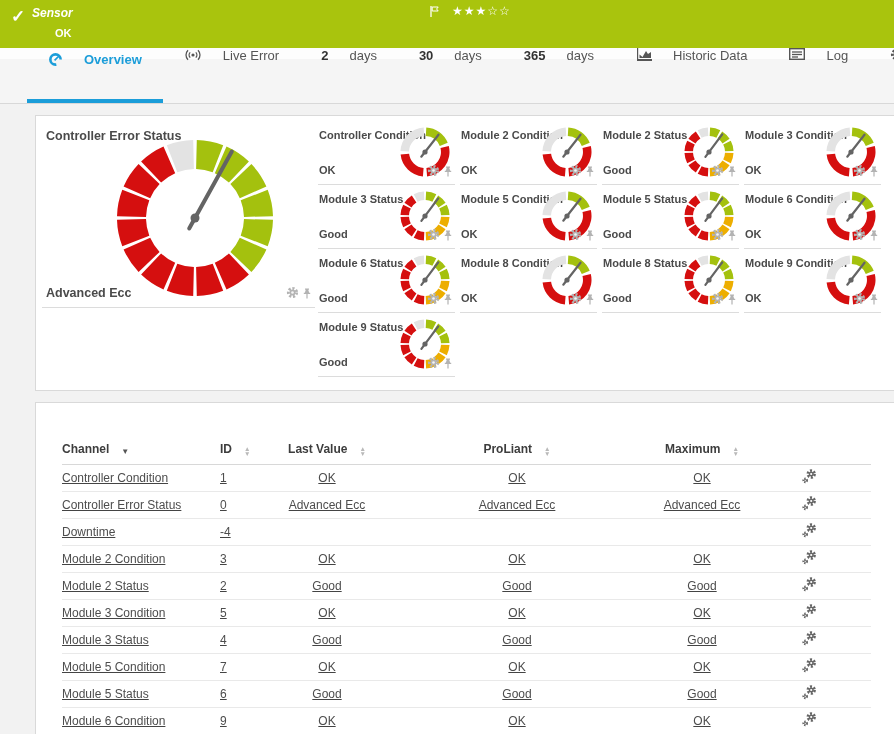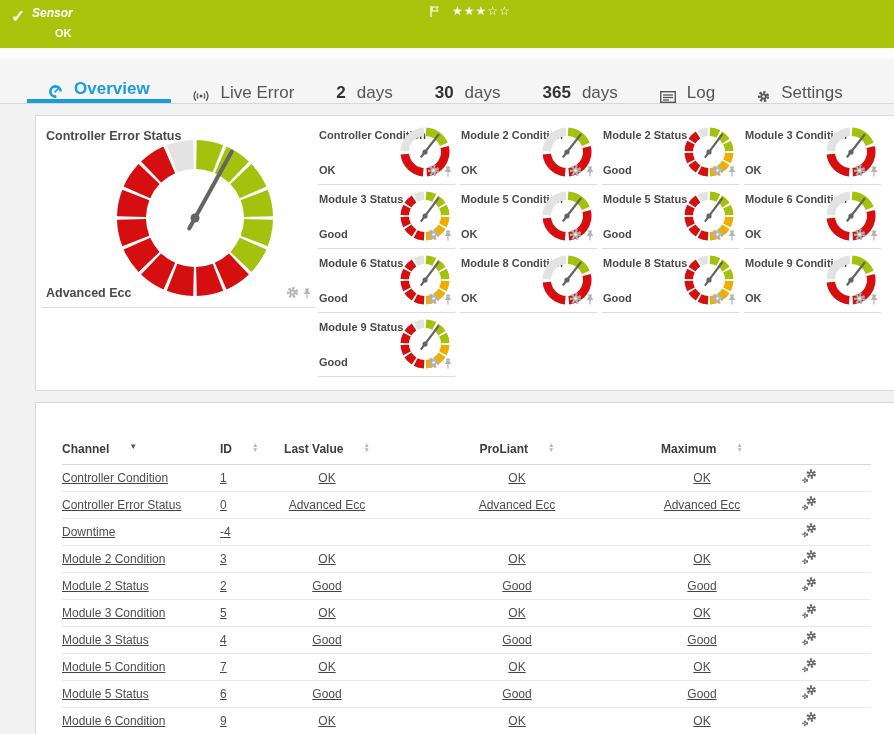--- a/index.html
+++ b/index.html
@@ -17,22 +17,22 @@
   #topbar .stars { position:absolute; left:452px; top:4px; font-size:12px; color:#fff; letter-spacing:1px; }
   #topbar .status { position:absolute; left:55px; top:27px; font-size:11px; font-weight:bold; color:#fff; }
   
   #tabs {
     position:absolute; left:0; top:48px; width:894px; height:56px;
     background:#f5f5f5; border-bottom:1px solid #d8d8d8;
     display:flex; align-items:stretch; padding-left:27px;
   }
   #tabs::before { content:""; position:absolute; left:0; top:0; right:0; height:11px; background:#fdfdfd; }
   .tab {
-    position:relative; display:flex; align-items:flex-end; gap:11px;
-    padding:0 21px; font-size:17px; color:#555; cursor:pointer; white-space:nowrap;
+    position:relative; display:flex; align-items:flex-start; gap:21px;
+    padding:0 21px; font-size:13px; color:#555; cursor:pointer; white-space:nowrap;
   }
   .tab .num { font-weight:bold; color:#333; }
   .tab.active { color:#1b9dd9; font-weight:bold; border-bottom:4px solid #1b9dd9; padding-top:4px; }
   .tab .ticon { display:flex; align-items:center; }
   
   .panel { position:absolute; left:35px; width:863px; background:#fff; border:1px solid #d9d9d9;text-decoration:underline; }
   #gauges-panel { top:115px; height:276px; }
   #table-panel  { top:402px; height:340px; }
   
   #big-cell { position:absolute; left:6px; top:5px; width:273px; height:187px; border-bottom:1px solid #dcdcdc; }
@@ -52,21 +52,21 @@
   .small-cell .cell-icons { position:absolute; right:2px; bottom:3px; }
   .cell-icons { display:flex; gap:3px; align-items:center; }
   
   #table-wrap { padding:31px 26px 0 26px; }
   table { width:100%; border-collapse:collapse; table-layout:fixed; font-size:12px; color:#4d4d4d; }
   col.c1{width:158px} col.c2{width:57px} col.c3{width:100px} col.c4{width:280px} col.c5{width:90px} col.c6{width:auto}
   th { height:30px; font-weight:bold; color:#3d3d3d; border-bottom:1px solid #d8d8d8; vertical-align:middle; }
   td { height:27px; border-bottom:1px solid #e9e9e9; vertical-align:middle; }
   th.al, td.al { text-align:left; }
   th.ac, td.ac { text-align:center; }
-  .th-inner { display:inline-flex; align-items:flex-start; gap:20px; }
+  .th-inner { display:inline-flex; align-items:flex-end; gap:12px; }
   .sort-both { display:inline-flex; flex-direction:column; line-height:5px; font-size:6.5px; color:#b9b9b9; }
   .sort-active { font-size:8px; color:#555; }
   td.iconcell { text-align:center; }
 </style>
 </head>
 <body>
 
 <div id="app">
 
   <header id="topbar" style="background: rgb(169, 196, 13);">
@@ -103,20 +103,29 @@
         <span class="num">2</span>
         <span>days</span>
       </div>
       <div class="tab">
         <span class="num">30</span>
         <span>days</span>
       </div>
       <div class="tab">
         <span class="num">365</span>
         <span>days</span>
+      </div>
+      <div class="tab">
+        <span class="ticon">
+          <svg width="16" height="13" viewBox="0 0 16 13">
+            <path d="M1,13 L1,0 L2.2,0 L2.2,11 L16,11 L16,13 Z" fill="#555555"></path>
+            <path d="M3.5,10 L3.5,6.5 L6.5,9 L10,3 L12,6 L15,4 L15,10 Z" fill="#555555"></path>
+          </svg>
+        </span>
+        <span>Historic Data</span>
       </div>
       <div class="tab">
         <span class="ticon">
           <svg width="16" height="12" viewBox="0 0 16 12">
             <rect x="0.7" y="0.7" width="14.6" height="10.6" fill="none" stroke="#555555" stroke-width="1.4"></rect>
             <line x1="3" y1="4" x2="13" y2="4" stroke="#555555" stroke-width="1.3"></line>
             <line x1="3" y1="6.5" x2="13" y2="6.5" stroke="#555555" stroke-width="1.3"></line>
             <line x1="3" y1="9" x2="9" y2="9" stroke="#555555" stroke-width="1.3"></line>
           </svg>
         </span>

